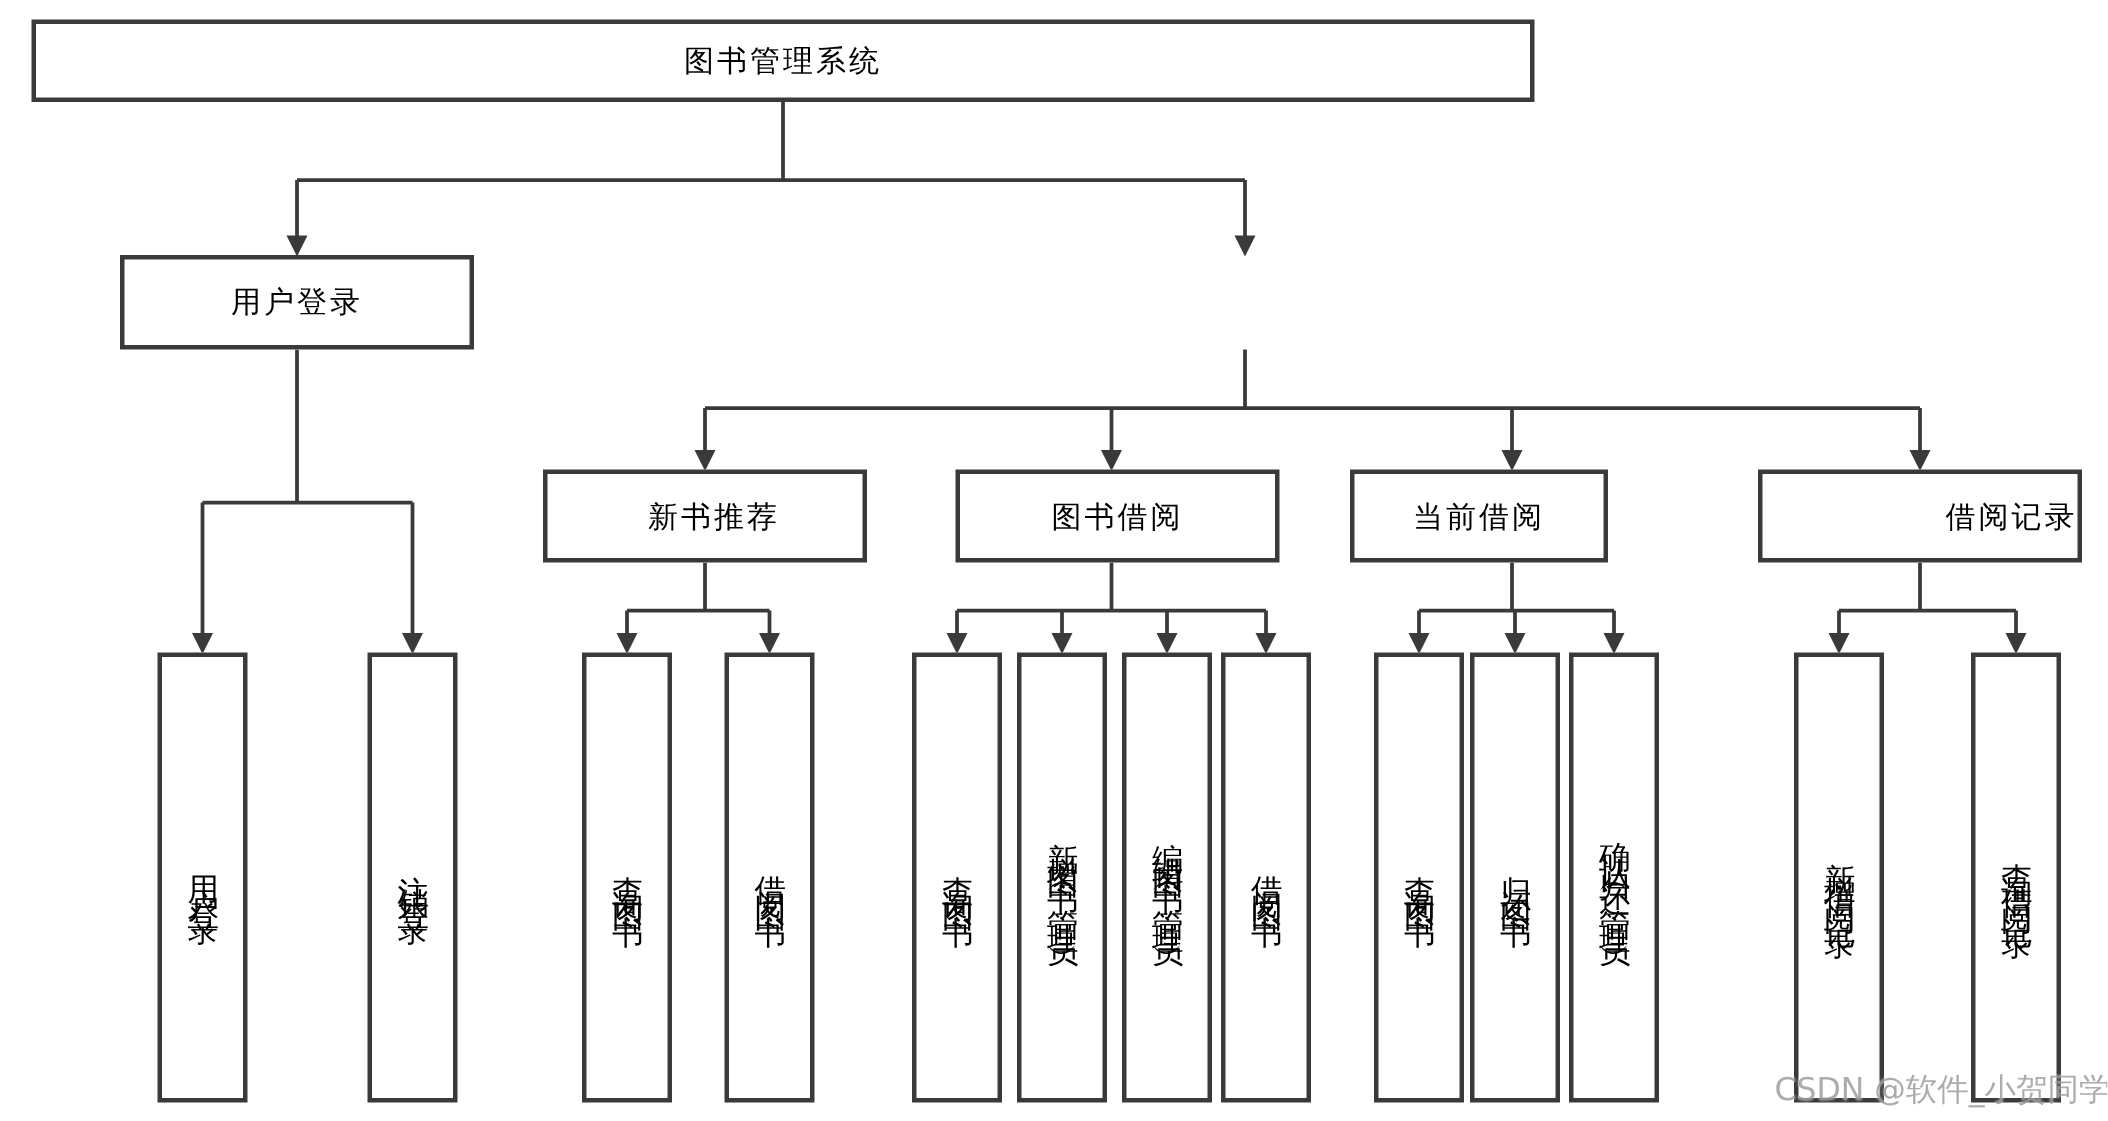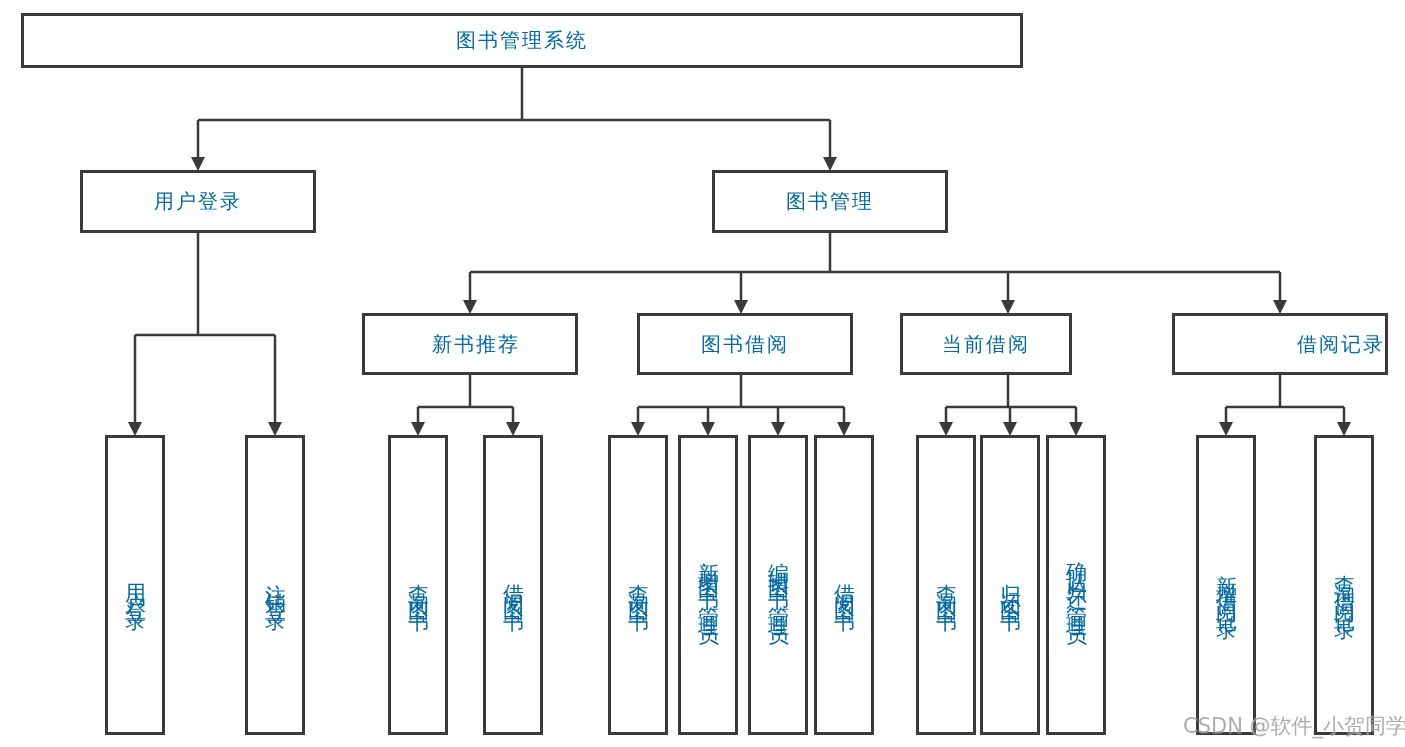--- a/index.html
+++ b/index.html
@@ -19,21 +19,21 @@
   }
   .node {
     position: absolute;
     box-sizing: border-box;
     background: #ffffff;
     border: 3px solid #3a3a3a;
     display: flex;
     align-items: center;
     justify-content: center;
     z-index: 2;
-    color: #0369a1;
+    color: #000000;
   }
   .node.h span {
     font-size: 20px;
     letter-spacing: 2px;
     white-space: nowrap;
   }
   .node.v span {
     writing-mode: vertical-rl;
     text-orientation: mixed;
     font-size: 21px;
@@ -127,23 +127,20 @@
     </g>
   </svg>
 
   <div class="node h" style="left:21px; top:13px; width:1002px; height:55px;">
     <span>图书管理系统</span>
   </div>
 
   <div class="node h" style="left:80px; top:170px; width:236px; height:63px;">
     <span>用户登录</span>
   </div>
-  <div class="node h" style="left:712px; top:170px; width:236px; height:63px;">
-    <span>图书管理</span>
-  </div>
 
   <div class="node h" style="left:362px; top:313px; width:216px; height:62px;padding-left:12px;">
     <span>新书推荐</span>
   </div>
   <div class="node h" style="left:637px; top:313px; width:216px; height:62px;">
     <span>图书借阅</span>
   </div>
   <div class="node h" style="left:900px; top:313px; width:172px; height:62px;">
     <span>当前借阅</span>
   </div>

